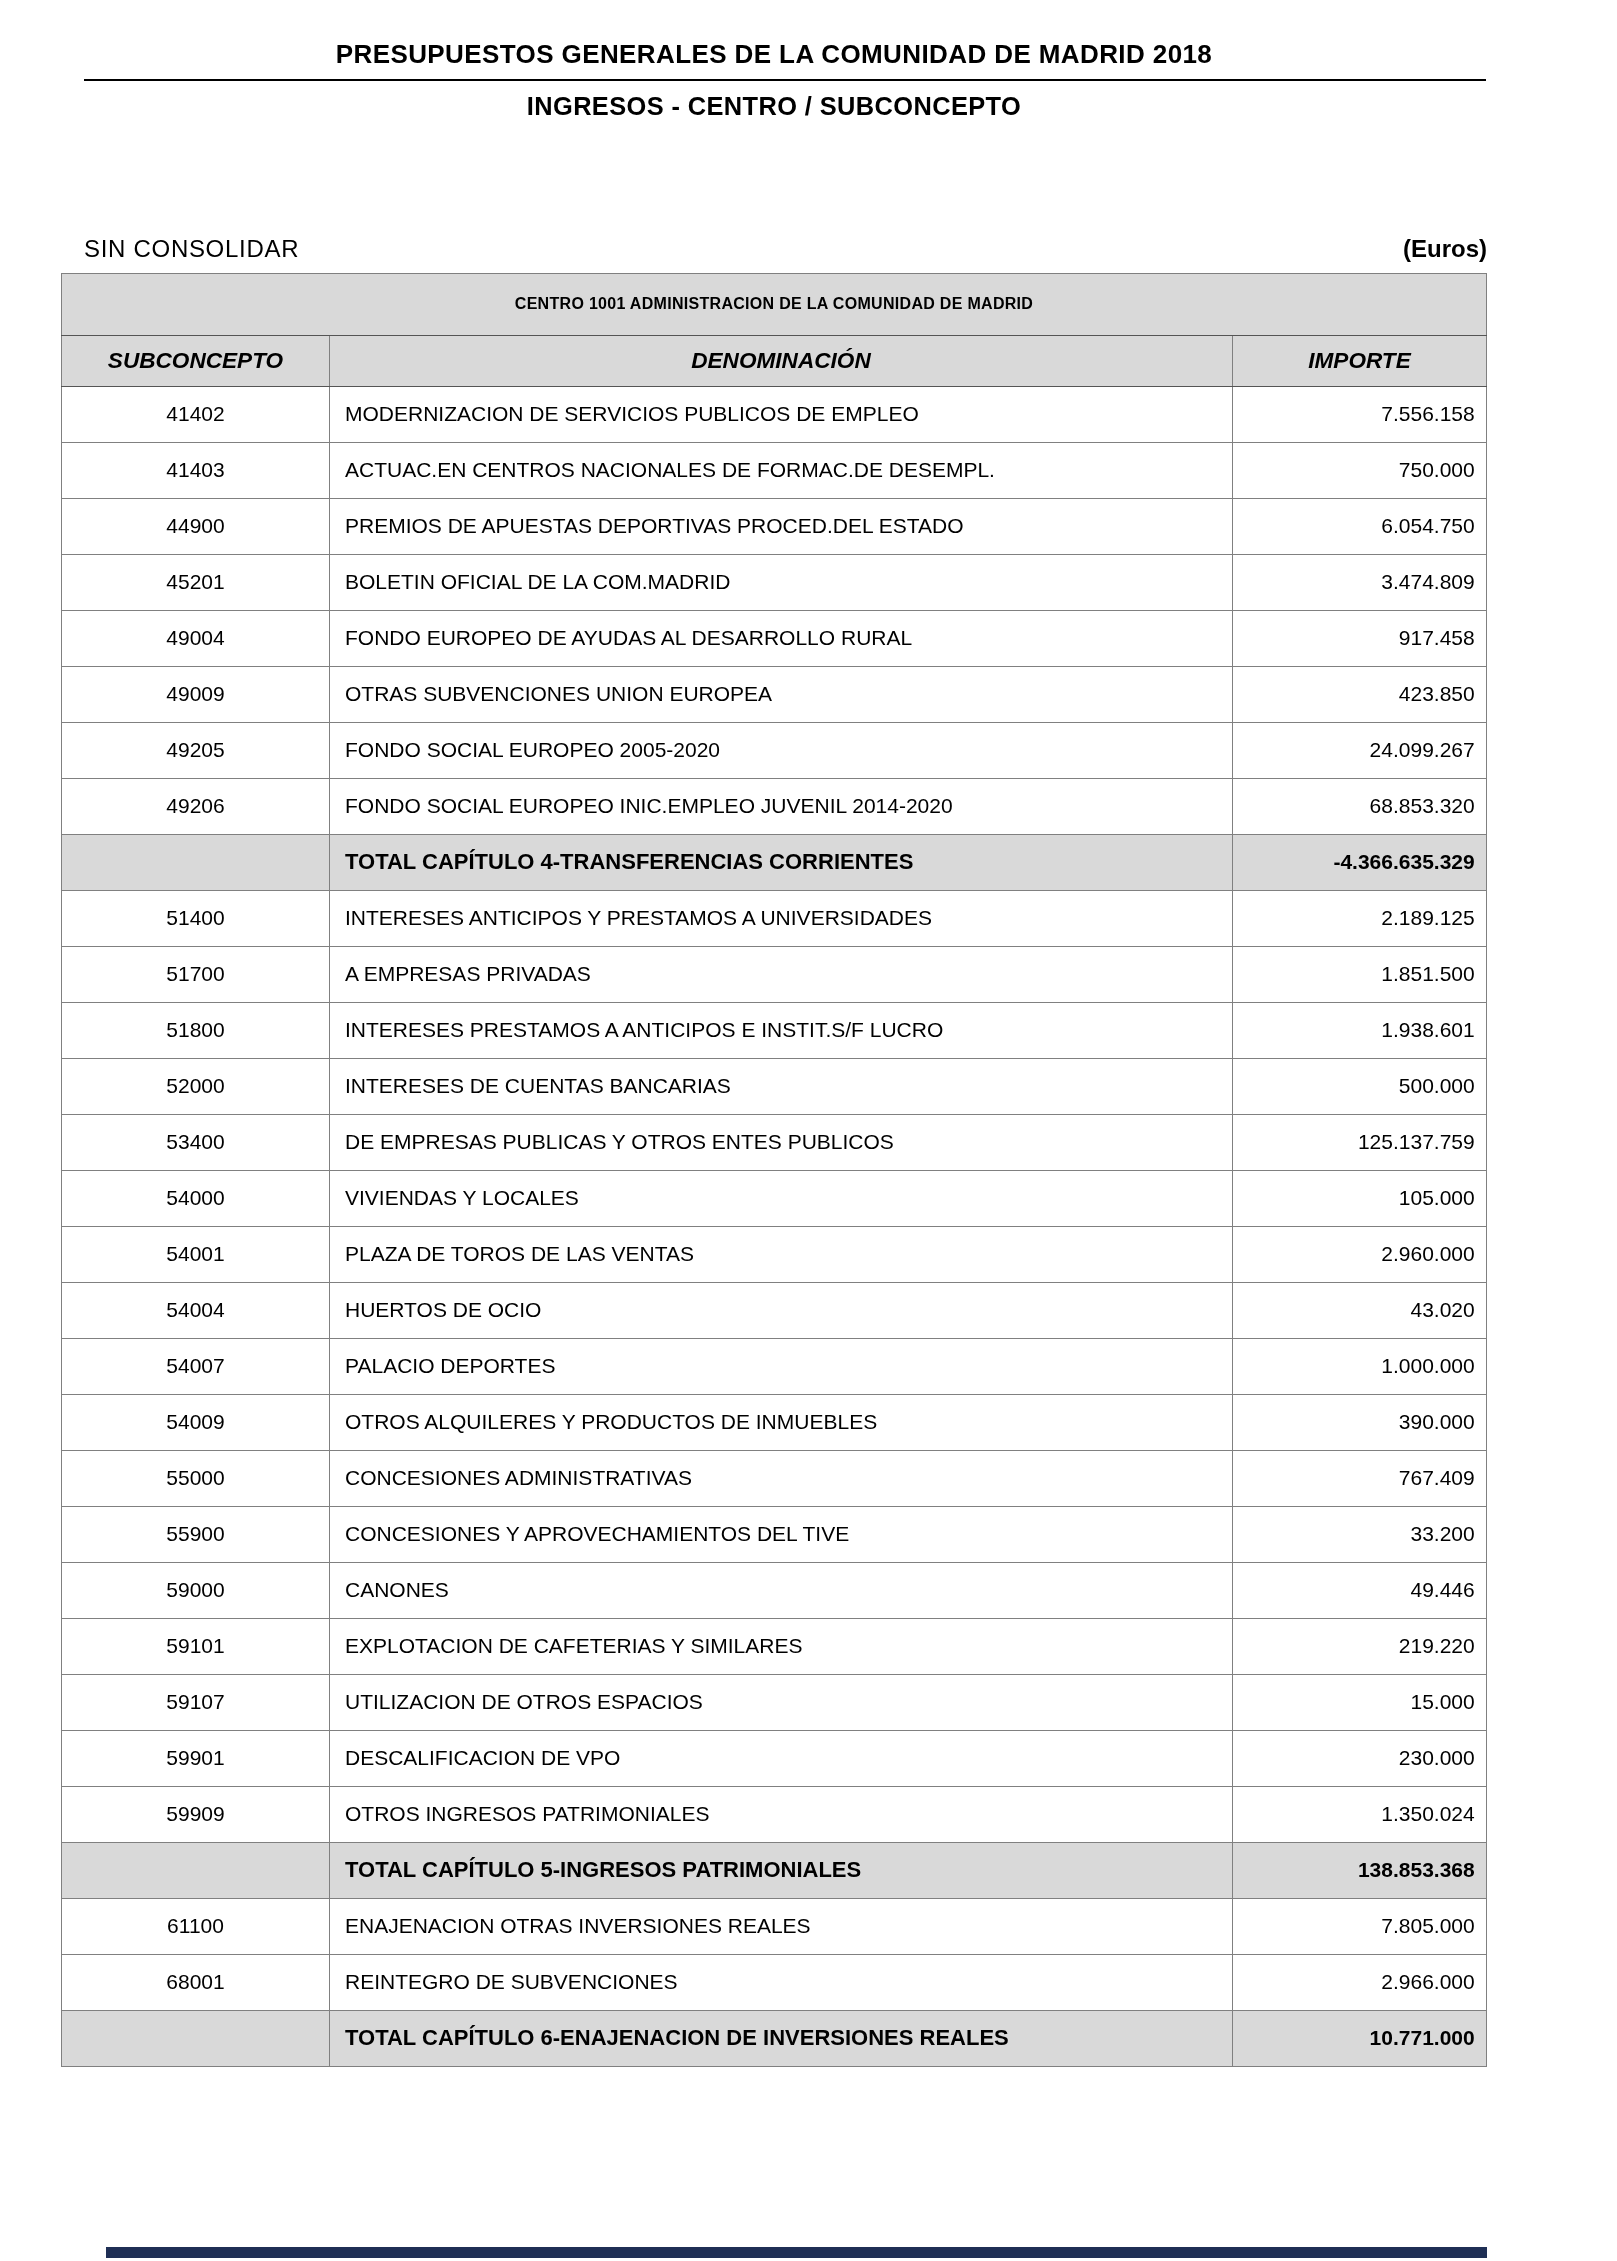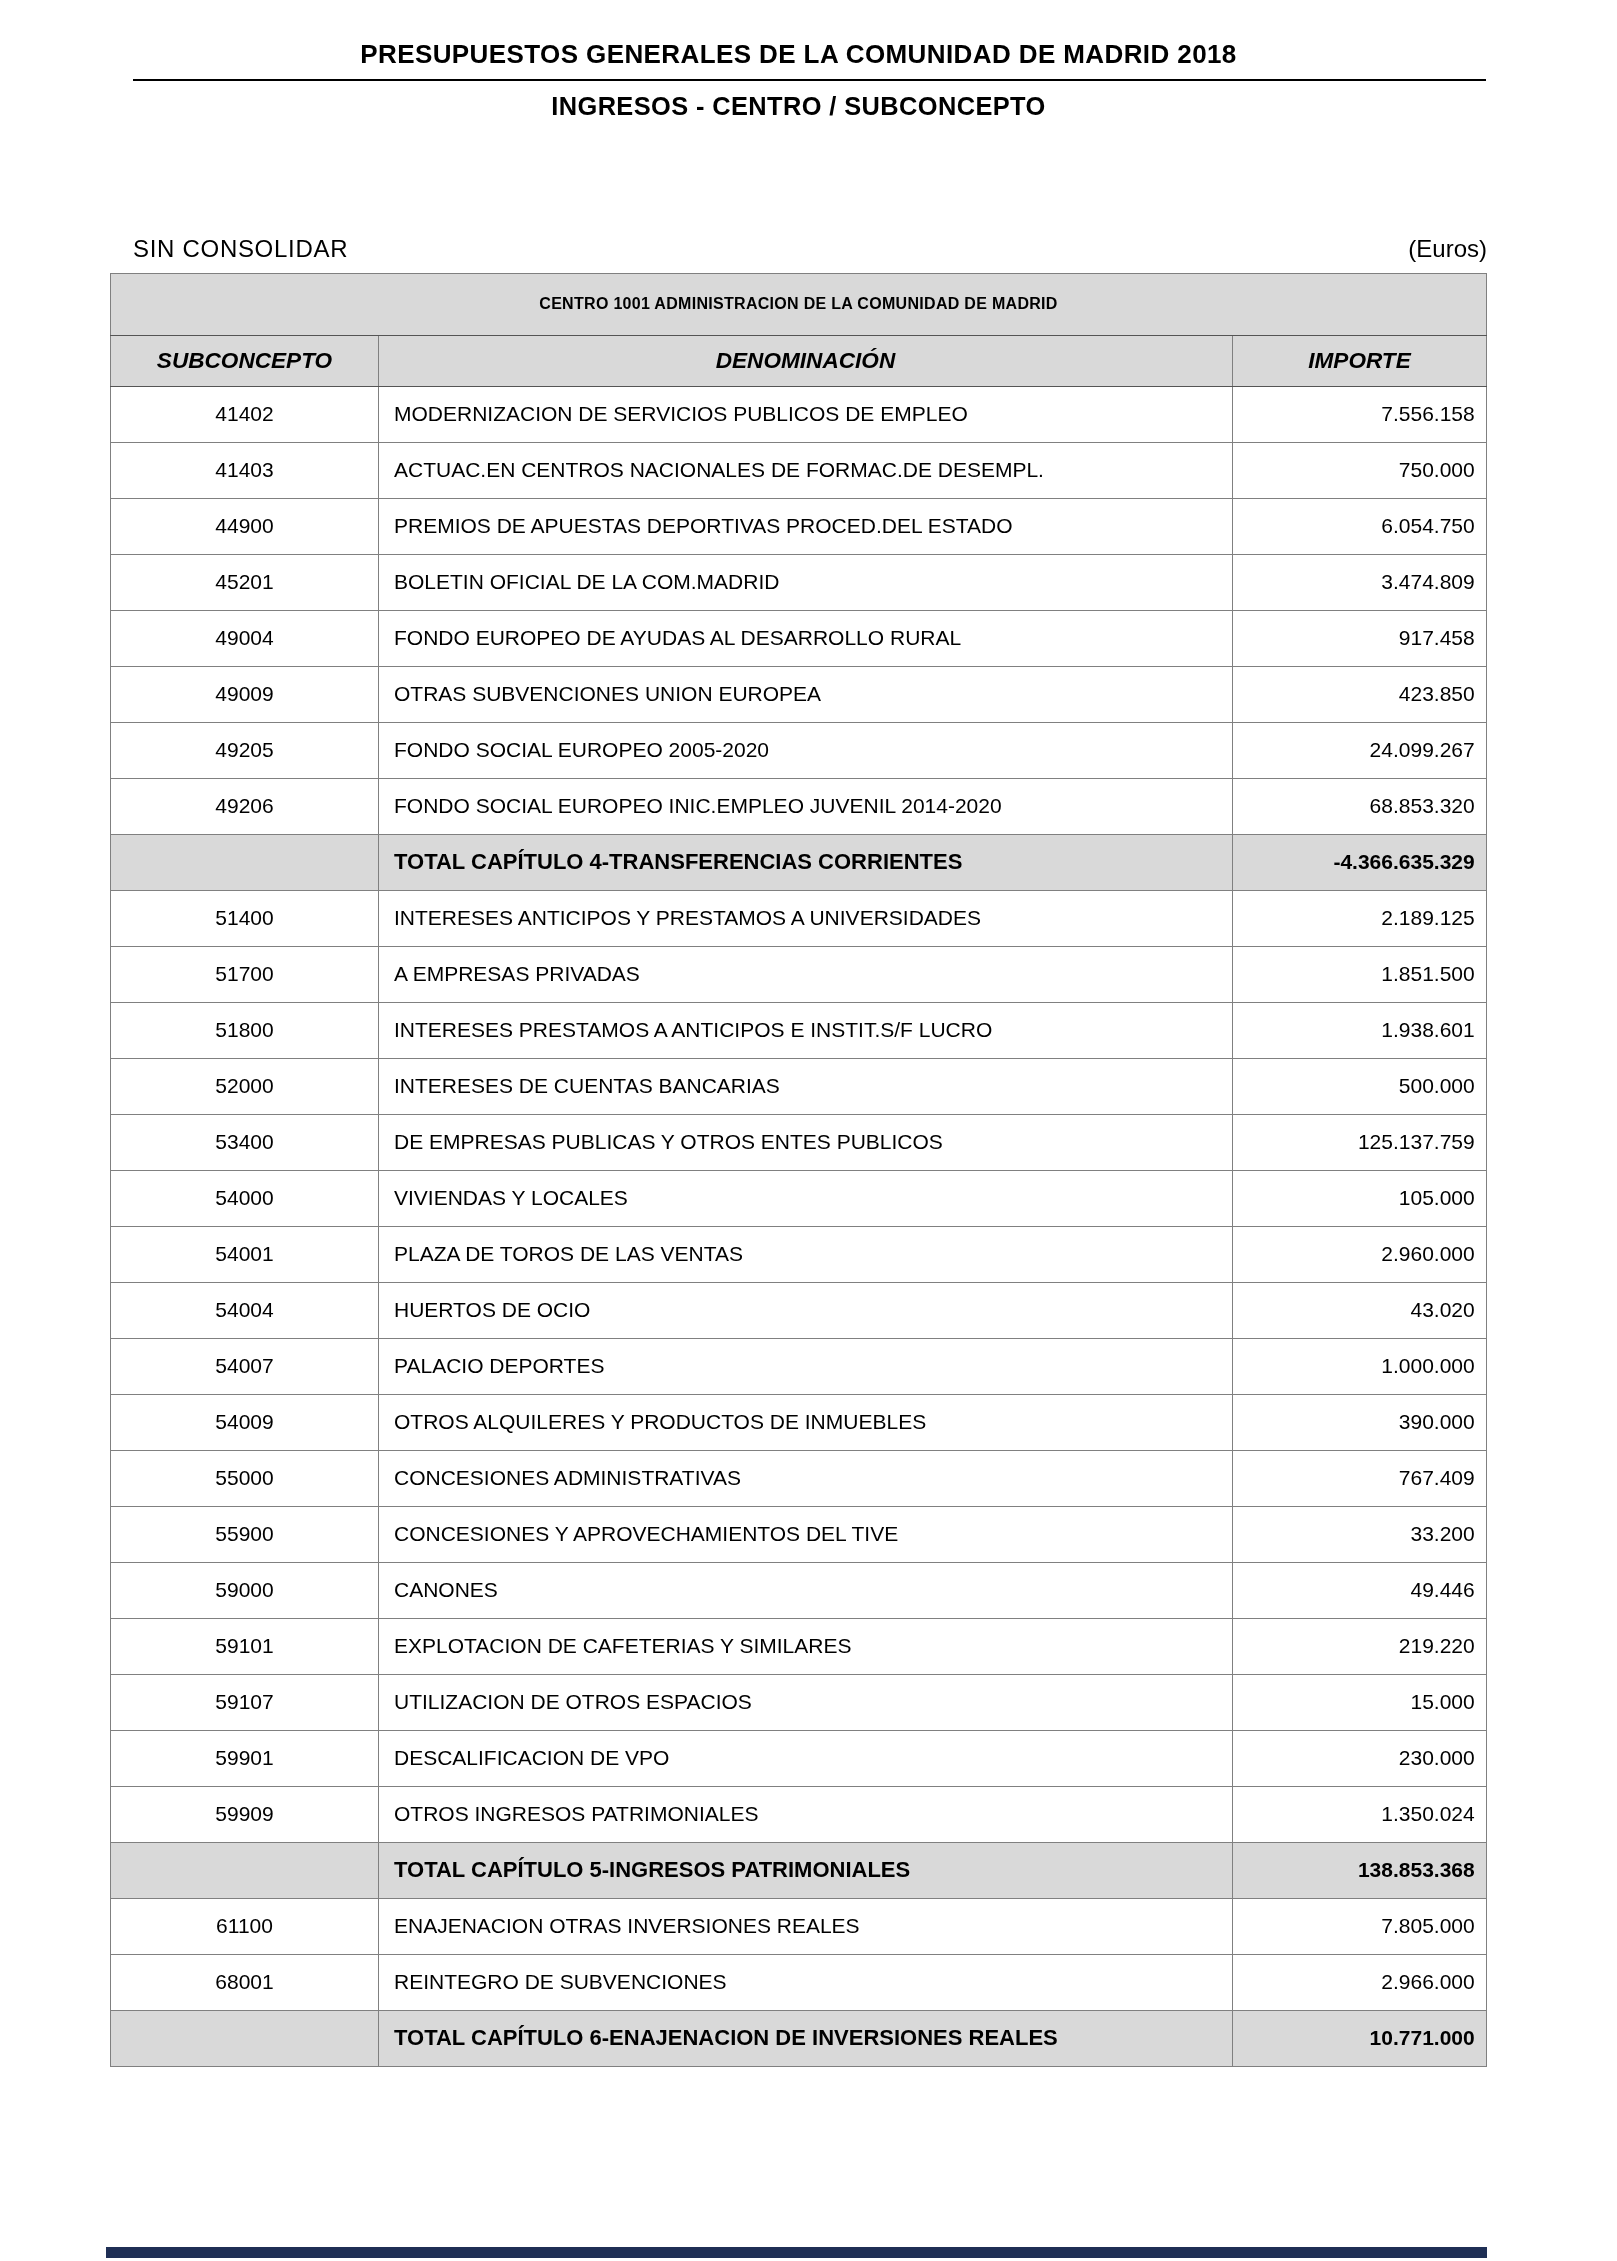--- a/index.html
+++ b/index.html
@@ -12,21 +12,21 @@
 
   .page {
     position: relative;
     width: 1618px;
     height: 2261px;
     background: #ffffff;
     overflow: hidden;
   }
 
   .content {
-    margin-left: 110px;
+    margin-left: 61px;
     margin-right: 131px; 
   }
 
   .doc-title {
     padding-top: 39px;
     text-align: center;
     font-size: 26px;
     font-weight: bold;
     letter-spacing: 0.4px;
   }
@@ -46,21 +46,21 @@
   }
 
   .meta-row {
     display: flex;
     justify-content: space-between;
     align-items: flex-end;
     margin: 114px 0 10px 23px;
     font-size: 24px;
   }
   .meta-left { font-weight: normal; letter-spacing: 0.7px; }
-  .meta-right { font-weight: normal; text-align: center; }
+  .meta-right { font-weight: bold; text-align: center; }
 
   table.budget-table {
     width: 100%;
     border-collapse: collapse;
     table-layout: fixed;
     border: 1.4px solid #555;
   }
 
   col.c1 { width: 268px; }
   col.c3 { width: 254px; }

